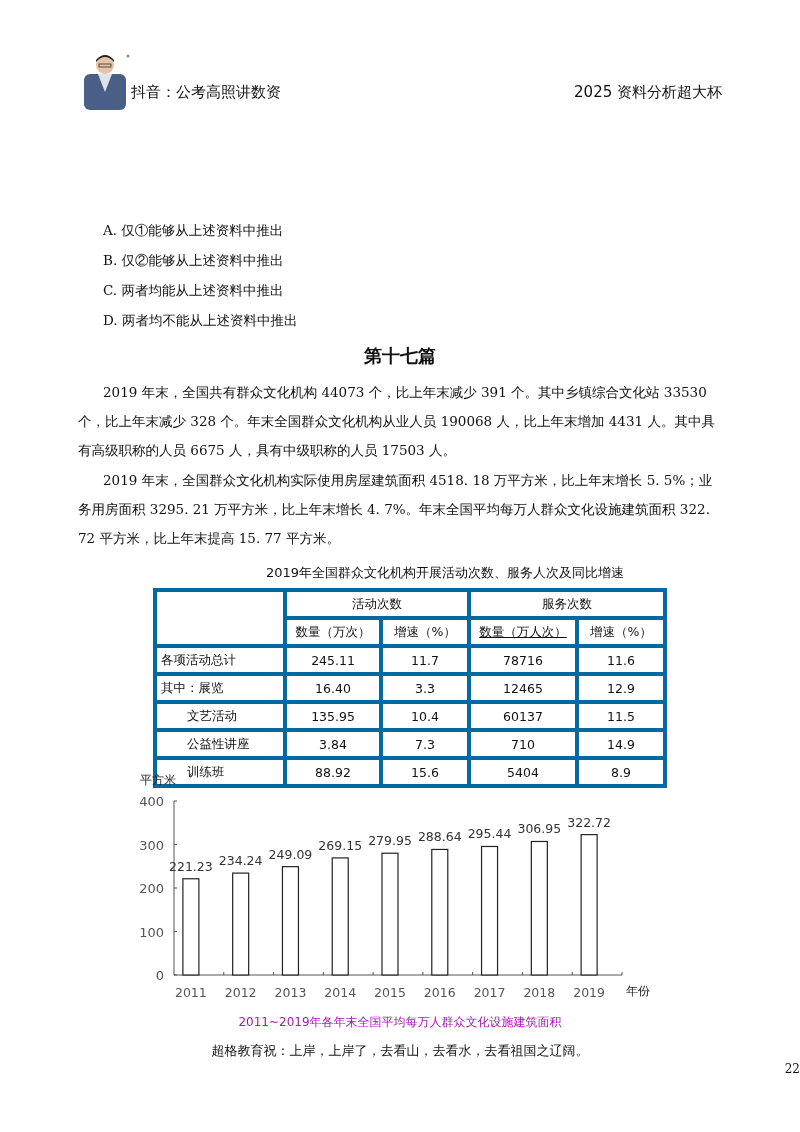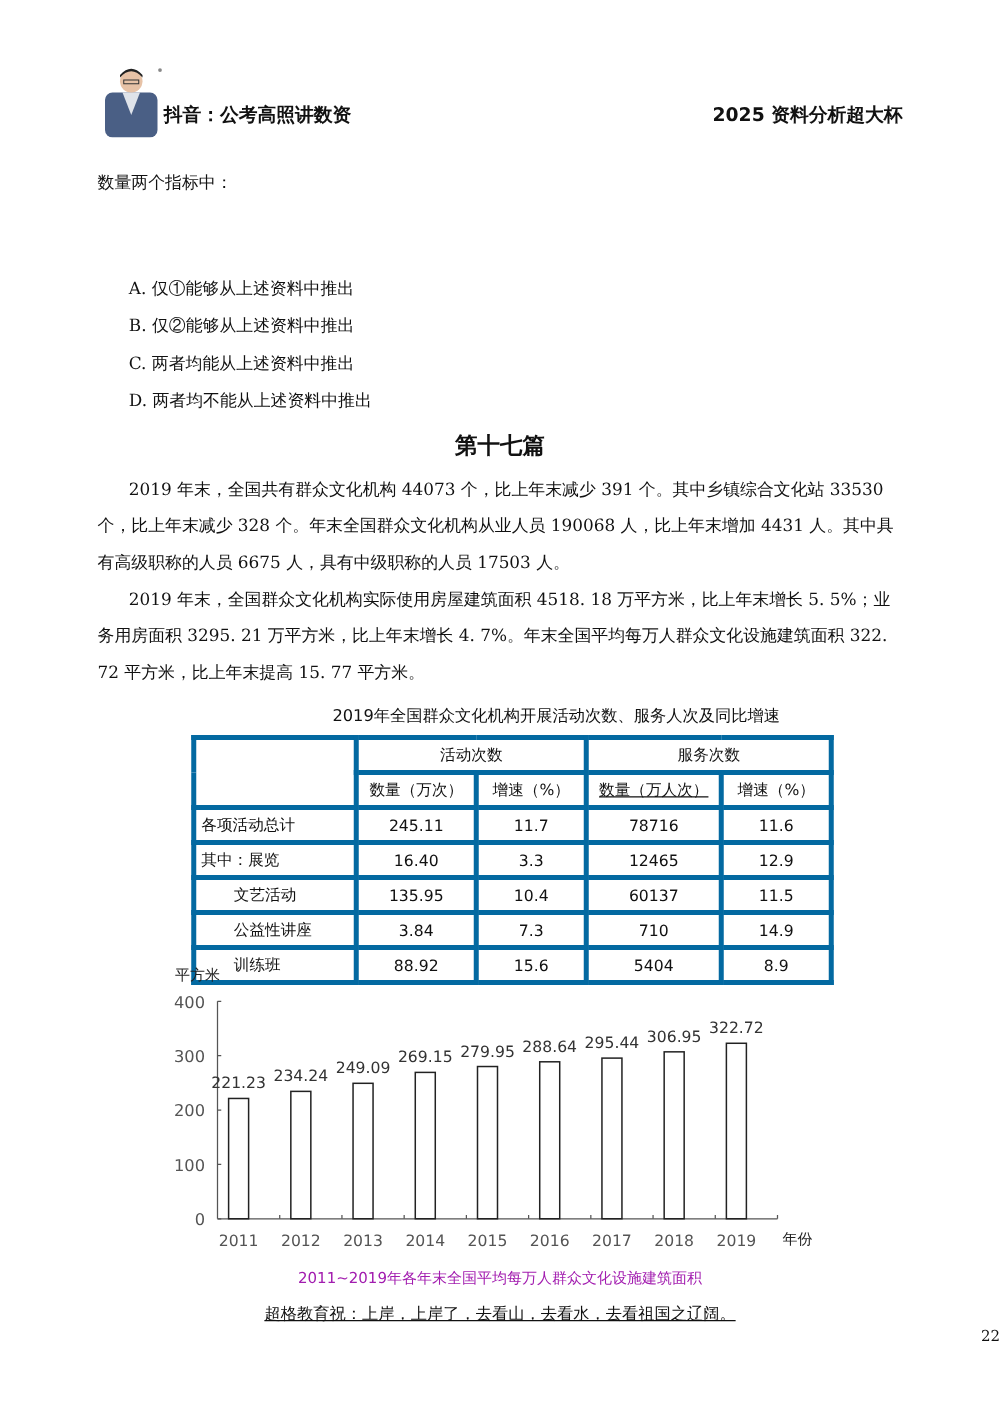--- a/index.html
+++ b/index.html
@@ -1,57 +1,56 @@
 <!DOCTYPE html>
 <html><head>
 <meta charset="utf-8">
 <style>
   html, body { margin:0; padding:0; background:#ffffff; }
   body { width:800px; height:1132px; position:relative; overflow:hidden;
          font-family:"DejaVu Serif","Liberation Serif",serif; color:#111; }
   .abs { position:absolute; }
   .avatar { left:78px; top:52px; width:54px; height:58px; }
-  .hdr { font-family:"DejaVu Sans","Liberation Sans",sans-serif; font-weight:bold; font-size:15px; color:#111; }
+  .hdr { font-family:"DejaVu Sans","Liberation Sans",sans-serif; font-weight:normal; font-size:15px; color:#111; }
   .hdr-left { left:131px; top:83px; }
   .hdr-right { right:78px; top:83px; }
   .body-text { font-size:13.5px; line-height:29px; }
   .q { left:78px; width:646px; }
   .q-stem { top:132px; text-indent:25px; }
   .opt { left:103px; font-size:13.5px; }
   .title { left:0; width:800px; text-align:center; top:344px; font-size:18px; font-weight:bold; }
   .para { left:78px; width:646px; text-indent:25px; }
   .tbl-title { left:0; width:800px; text-align:center; top:564px; font-family:"DejaVu Sans","Liberation Sans",sans-serif; font-size:13px;padding-left:45px; }
   table.data { position:absolute; left:153px; top:588px; border-collapse:collapse;
                font-family:"DejaVu Sans","Liberation Sans",sans-serif; font-size:12.5px; }
   table.data td { border:4px solid #0369a1; height:24px; padding:0 4px; text-align:center; }
   table.data td.rowlabel { text-align:left; }
   table.data td.indent { padding-left:30px; }
   .chart-wrap { left:130px; top:766px; width:540px; height:260px; }
   .chart-caption { left:0; width:800px; text-align:center; top:1014px; font-family:"DejaVu Sans","Liberation Sans",sans-serif; font-size:12px; color:#a21caf; }
-  .footer-blessing { left:0; width:800px; text-align:center; top:1042px; font-size:13px;text-decoration:underline; }
+  .footer-blessing { left:0; width:800px; text-align:center; top:1042px; font-size:13px; }
   .page-num { left:0; width:800px; text-align:right; top:1062px; font-size:12px; }
 </style>
 </head>
 <body>
 
 <div class="abs avatar">
   <svg width="54" height="58" viewBox="0 0 54 58">
     <rect x="6" y="22" width="42" height="36" rx="6" fill="#4a5f85"></rect>
     <path d="M20 22 L27 40 L34 22 Z" fill="#dfe3ea"></path>
     <circle cx="27" cy="13" r="9" fill="#e7c2a6"></circle>
     <path d="M18 10 Q27 0 36 10 L36 8 Q27 -2 18 8 Z" fill="#222"></path>
     <rect x="21" y="12" width="12" height="3" fill="none" stroke="#333" stroke-width="0.8"></rect>
     <circle cx="50" cy="4" r="1.5" fill="#888"></circle>
   </svg>
 </div>
 <div class="abs hdr hdr-left">抖音：公考高照讲数资</div>
 <div class="abs hdr hdr-right">2025 资料分析超大杯</div>
 
 <div class="abs q body-text q-stem">
-  <div style="text-indent:0">数量两个指标中：</div>
 </div>
 <div class="abs opt" style="top:222px;">A. 仅①能够从上述资料中推出</div>
 <div class="abs opt" style="top:252px;">B. 仅②能够从上述资料中推出</div>
 <div class="abs opt" style="top:282px;">C. 两者均能从上述资料中推出</div>
 <div class="abs opt" style="top:312px;">D. 两者均不能从上述资料中推出</div>
 
 <div class="abs title">第十七篇</div>
 
 <div class="abs para body-text" style="top:378px;">2019 年末，全国共有群众文化机构 44073 个，比上年末减少 391 个。其中乡镇综合文化站 33530 个，比上年末减少 328 个。年末全国群众文化机构从业人员 190068 人，比上年末增加 4431 人。其中具有高级职称的人员 6675 人，具有中级职称的人员 17503 人。</div>
 <div class="abs para body-text" style="top:466px;">2019 年末，全国群众文化机构实际使用房屋建筑面积 4518. 18 万平方米，比上年末增长 5. 5%；业务用房面积 3295. 21 万平方米，比上年末增长 4. 7%。年末全国平均每万人群众文化设施建筑面积 322. 72 平方米，比上年末提高 15. 77 平方米。</div>

